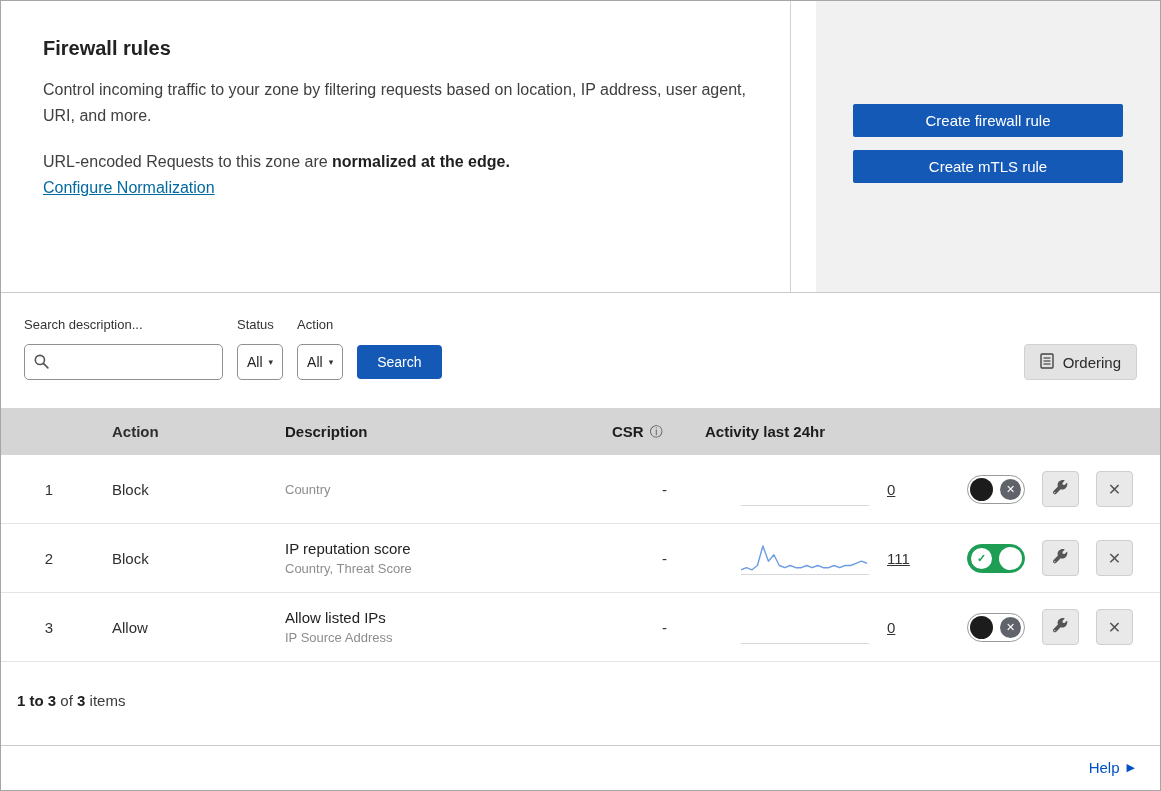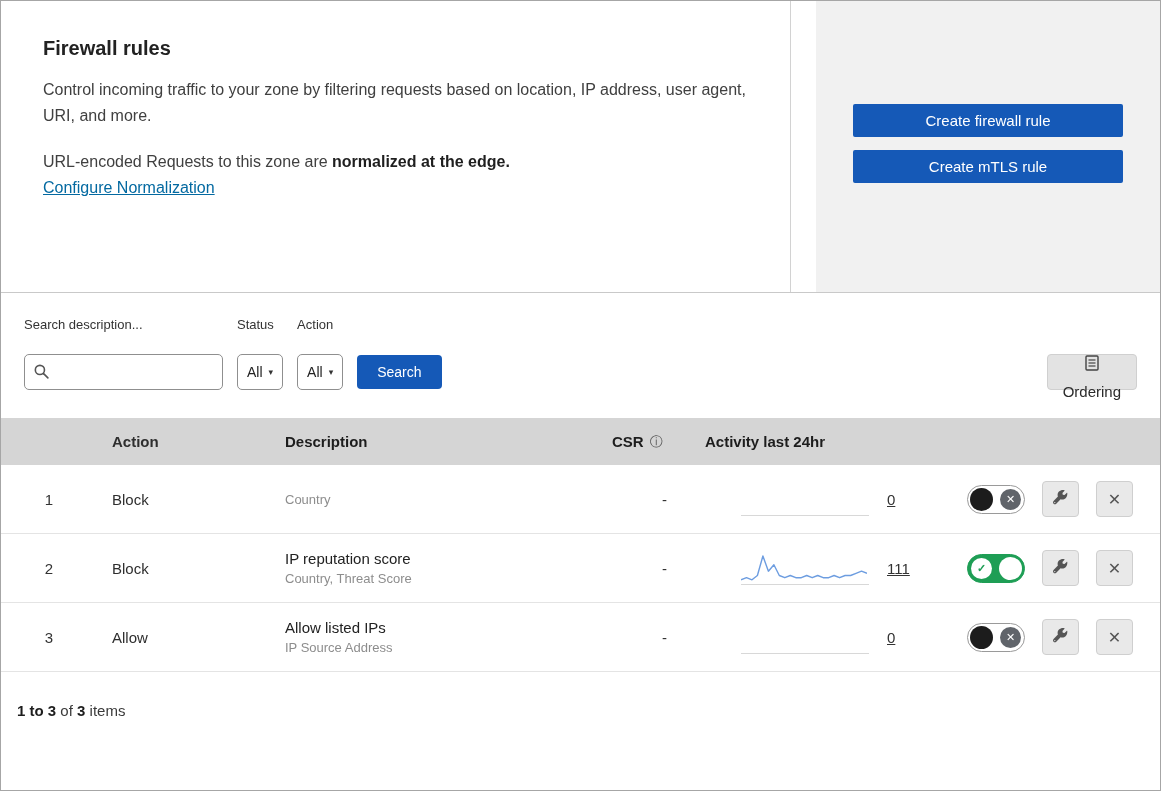--- a/index.html
+++ b/index.html
@@ -26,42 +26,42 @@
   .norm strong{ color:#1f1f1f; }
   .cfg-link{ font-size:16px; color:#0369a1; text-decoration:underline; cursor:pointer; }
 
   .btn-blue{
     width:270px; height:33px; background:#1559b7; color:#fff;
     border:0; border-radius:2px; font-size:15px; font-family:inherit; cursor:pointer;
   }
 
   
   .filters{ display:flex; align-items:flex-end; padding:24px 23px 28px; gap:14px; flex:none; }
-  .field{ display:flex; flex-direction:column; gap:22px; }
+  .field{ display:flex; flex-direction:column; gap:12px; }
   .field > label{ font-size:13px; color:#333; }
   .searchbox{ position:relative; width:199px; }
   .searchbox input{
     width:100%; height:36px; border:1px solid #8f8f8f; border-radius:5px;
     padding:0 10px 0 34px; font-size:14px; font-family:inherit; color:#222;
   }
   .mag{ position:absolute; left:9px; top:9px; width:17px; height:17px; }
   .select{
     height:36px; border:1px solid #8f8f8f; border-radius:5px; background:#fff;
     display:flex; align-items:center; gap:6px; padding:0 9px;
     font-size:14px; color:#222; cursor:pointer;
   }
   .caret{ font-size:9px; color:#333; }
   .btn-search{
     height:34px; padding:0 20px; background:#1559b7; color:#fff; border:0;
     border-radius:4px; font-size:14px; font-family:inherit; cursor:pointer; margin-bottom:1px;
   }
   .btn-order{
     margin-left:auto; height:36px; padding:0 15px; background:#e3e3e3;
     border:1px solid #d0d0d0; border-radius:4px; display:flex; align-items:center;
-    gap:9px; font-size:15px; color:#2b2b2b; font-family:inherit; cursor:pointer;flex-direction:column;
+    gap:9px; font-size:15px; color:#2b2b2b; font-family:inherit; cursor:pointer;
   }
 
   
   .grid-row{ display:grid; grid-template-columns:96px 173px 326px 100px 240px 1fr; align-items:center; }
   .thead{ background:#d5d5d5; height:47px; font-weight:700; font-size:15px; color:#1d1d1d; flex:none; }
   .trow{ height:69px; border-bottom:1px solid #e4e4e4; flex:none; }
 
   .c-idx{ text-align:center; font-size:15px; color:#333; }
   .c-action{ padding-left:15px; font-size:15px; color:#2e2e2e; }
   .c-desc{ padding-left:15px; }
@@ -269,14 +269,20 @@
     </div>
   </div>
 
   <div class="summary">
     <strong>1 to 3</strong>
     <span>of</span>
     <strong>3</strong>
     <span>items</span>
   </div>
 
+  <div class="helpbar">
+    <a class="help">
+      <span>Help</span>
+      <span class="help-arrow">▶</span>
+    </a>
+  </div>
 
 </div>
 
 </body></html>

